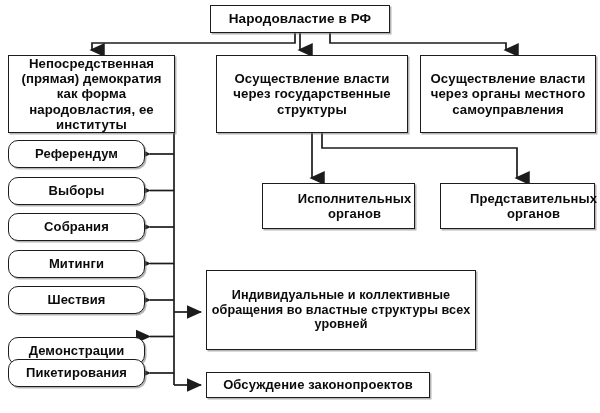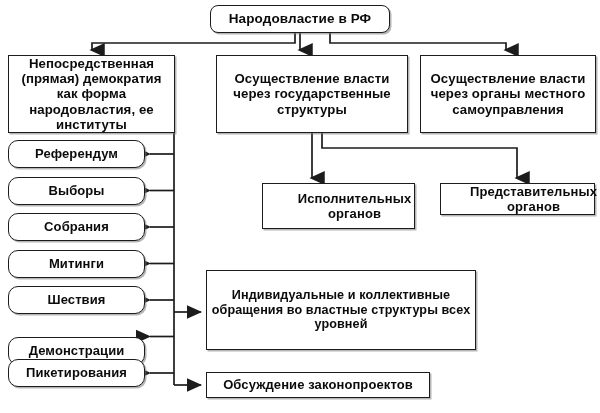--- a/index.html
+++ b/index.html
@@ -17,33 +17,33 @@
     border:1.5px solid #1c1c1c;
     box-shadow:1.5px 1.5px 0 rgba(120,120,120,.55);
     display:flex;align-items:center;justify-content:center;
     text-align:center;
     font-weight:700;
     line-height:1.16;
     letter-spacing:.1px;
     z-index:3;
   }
   .node span{display:block;padding:0 3px;}
-  .t-title{font-size:13.5px;border-radius:8px;}
+  .t-title{font-size:13.5px;}
   .t-big{font-size:13.2px;}
   .t-left{font-size:13px;border-radius:10px;}
   .t-org{font-size:13px;padding-left:32px;}
   .t-appeal{font-size:12.6px;}
   .t-bill{font-size:13px;}
   
   #n-root      {left:210px;top:5px;  width:180px;height:28px;}
   #n-direct    {left:8px;  top:55px; width:167px;height:78px;}
   #n-state     {left:216px;top:55px; width:192px;height:78px;}
   #n-local     {left:420px;top:55px; width:176px;height:78px;justify-content:center;}
   #n-exec      {left:262px;top:183px;width:153px;height:46px;}
-  #n-repr      {left:440px;top:183px;width:155px;height:32px;}
+  #n-repr      {left:440px;top:183px;width:155px;height:46px;}
   #n-appeal    {left:206px;top:270px;width:270px;height:80px;}
   #n-bill      {left:206px;top:372px;width:224px;height:26px;}
   .leaf{left:8px;width:137px;height:28px;}
   #n-l0{top:140px;} #n-l1{top:176.5px;} #n-l2{top:213px;}
   #n-l3{top:249.5px;} #n-l4{top:286px;} #n-l5{top:337px;text-align:center;}
   #n-l6{top:359px;}
 </style>
 </head>
 <body>
 

